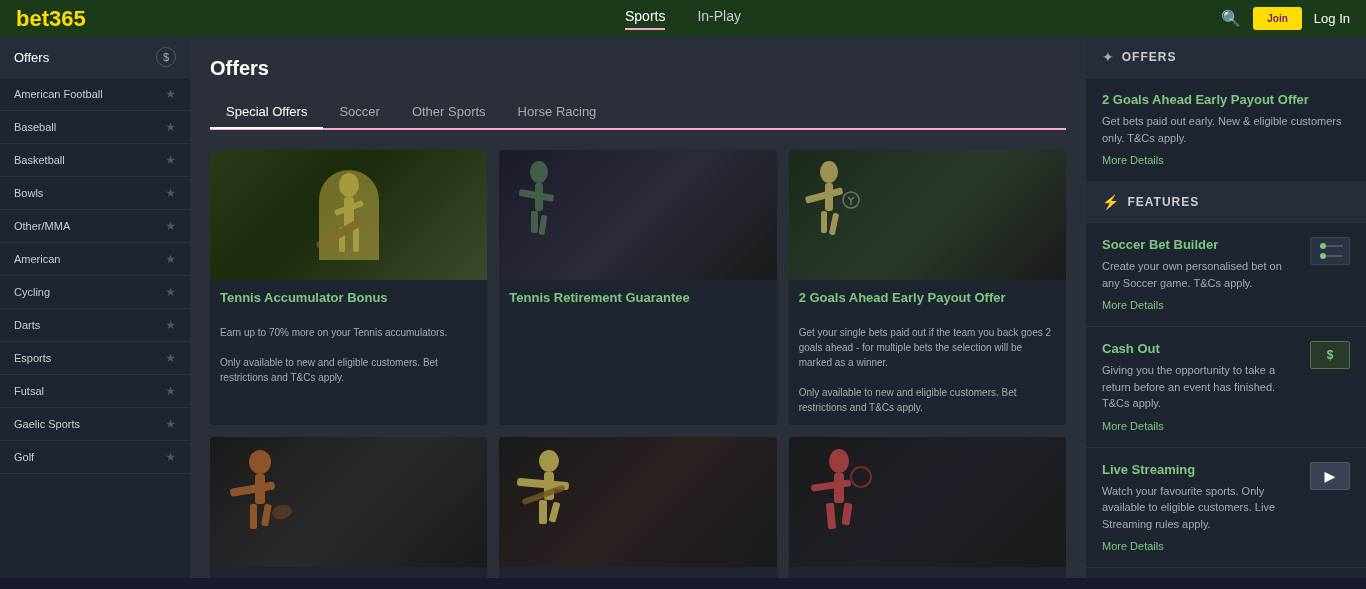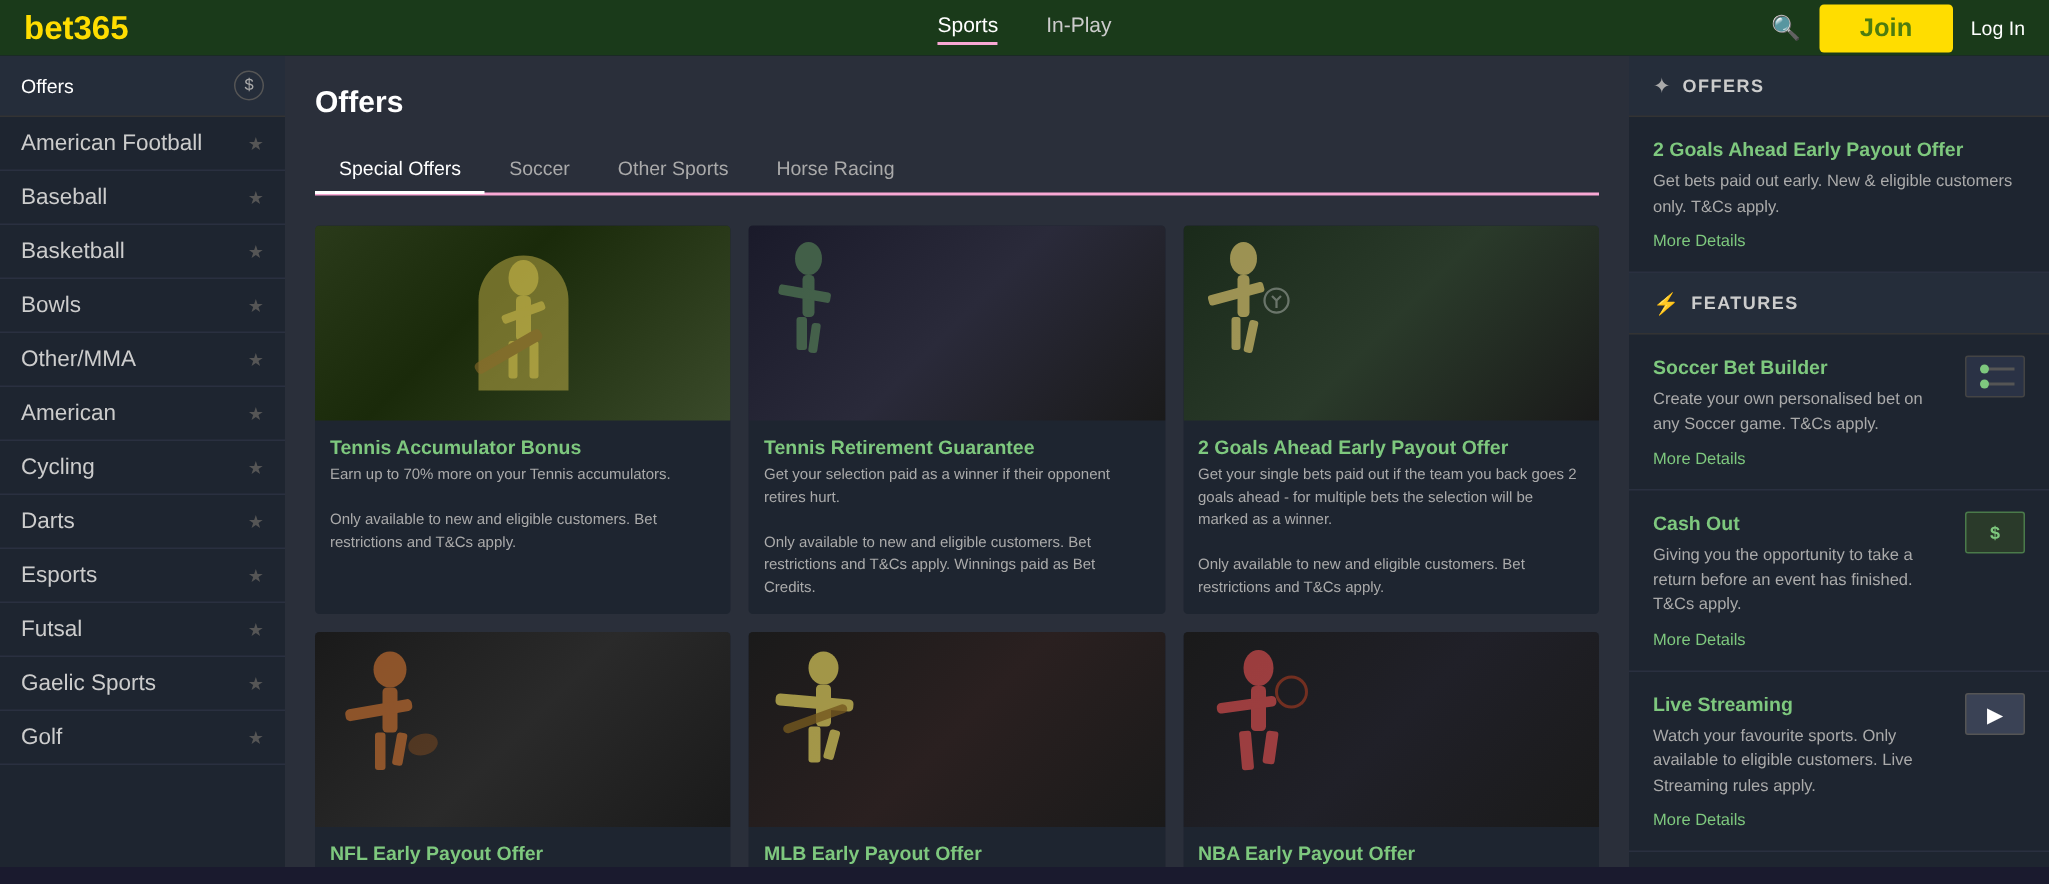--- a/index.html
+++ b/index.html
@@ -45,27 +45,27 @@
     }
     .search-icon-btn {
       color: #ccc;
       font-size: 16px;
       cursor: pointer;
       background: none;
       border: none;
     }
     .join-btn {
       background: #ffdd00;
-      color: #4d7c0f;
+      color: #701a75;
       font-weight: bold;
       border: none;
-      padding: 6px 27px;
+      padding: 6px 14px;
       border-radius: 3px;
       cursor: pointer;
-      font-size: 17px;
+      font-size: 10px;
     }
     .login-btn {
       color: #fff;
       font-size: 13px;
       cursor: pointer;
       background: none;
       border: none;
     }
 
     
@@ -105,21 +105,21 @@
     }
     .sidebar-item {
       display: flex;
       align-items: center;
       justify-content: space-between;
       padding: 9px 14px;
       border-bottom: 1px solid #2a3040;
       cursor: pointer;
       color: #ccc;
     }
-    .sidebar-item .label { font-size: 15px; }
+    .sidebar-item .label { font-size: 11px; }
     .sidebar-item .star {
       font-size: 12px;
       color: #555;
     }
 
     
     #main {
       flex: 1;
       overflow-y: auto;
       background: #2a2f3a;
@@ -171,21 +171,21 @@
       position: relative;
       overflow: hidden;
     }
     .offer-card-body {
       padding: 10px;
     }
     .offer-card-title {
       color: #7ec87e;
       font-size: 13px;
       font-weight: bold;
-      margin-bottom: 4px;
+      margin-bottom: 20px;
     }
     .offer-card-desc {
       color: #aaa;
       font-size: 10px;
       line-height: 1.5;
     }
 
     
     #right-sidebar {
       width: 280px;
@@ -422,21 +422,20 @@
           <svg width="80" height="110" viewBox="0 0 80 110" style="opacity:0.6; position:relative; z-index:1;">
             <ellipse cx="40" cy="22" rx="9" ry="11" fill="#5a8a5a"></ellipse>
             <rect x="36" y="33" width="8" height="28" rx="3" fill="#5a8a5a"></rect>
             <rect x="20" y="42" width="35" height="7" rx="2" fill="#5a8a5a" transform="rotate(10 38 45)"></rect>
             <rect x="32" y="61" width="7" height="22" rx="2" fill="#5a8a5a"></rect>
             <rect x="41" y="65" width="6" height="20" rx="2" fill="#5a8a5a" transform="rotate(8 44 75)"></rect>
           </svg>
         </div>
         <div class="offer-card-body">
           <div class="offer-card-title">Tennis Retirement Guarantee</div>
-          <div class="offer-card-desc">Get your selection paid as a winner if their opponent retires hurt.<br><br>Only available to new and eligible customers. Bet restrictions and T&amp;Cs apply. Winnings paid as Bet Credits.</div>
         </div>
       </div>
 
       <div class="offer-card">
         <div class="offer-card-img img-soccer">
           <svg width="80" height="110" viewBox="0 0 80 110" style="opacity:0.65">
             <ellipse cx="40" cy="22" rx="9" ry="11" fill="#e0c870"></ellipse>
             <rect x="36" y="33" width="8" height="28" rx="3" fill="#e0c870"></rect>
             <rect x="16" y="42" width="38" height="7" rx="2" fill="#e0c870" transform="rotate(-15 35 45)"></rect>
             <rect x="32" y="61" width="6" height="22" rx="2" fill="#e0c870"></rect>

